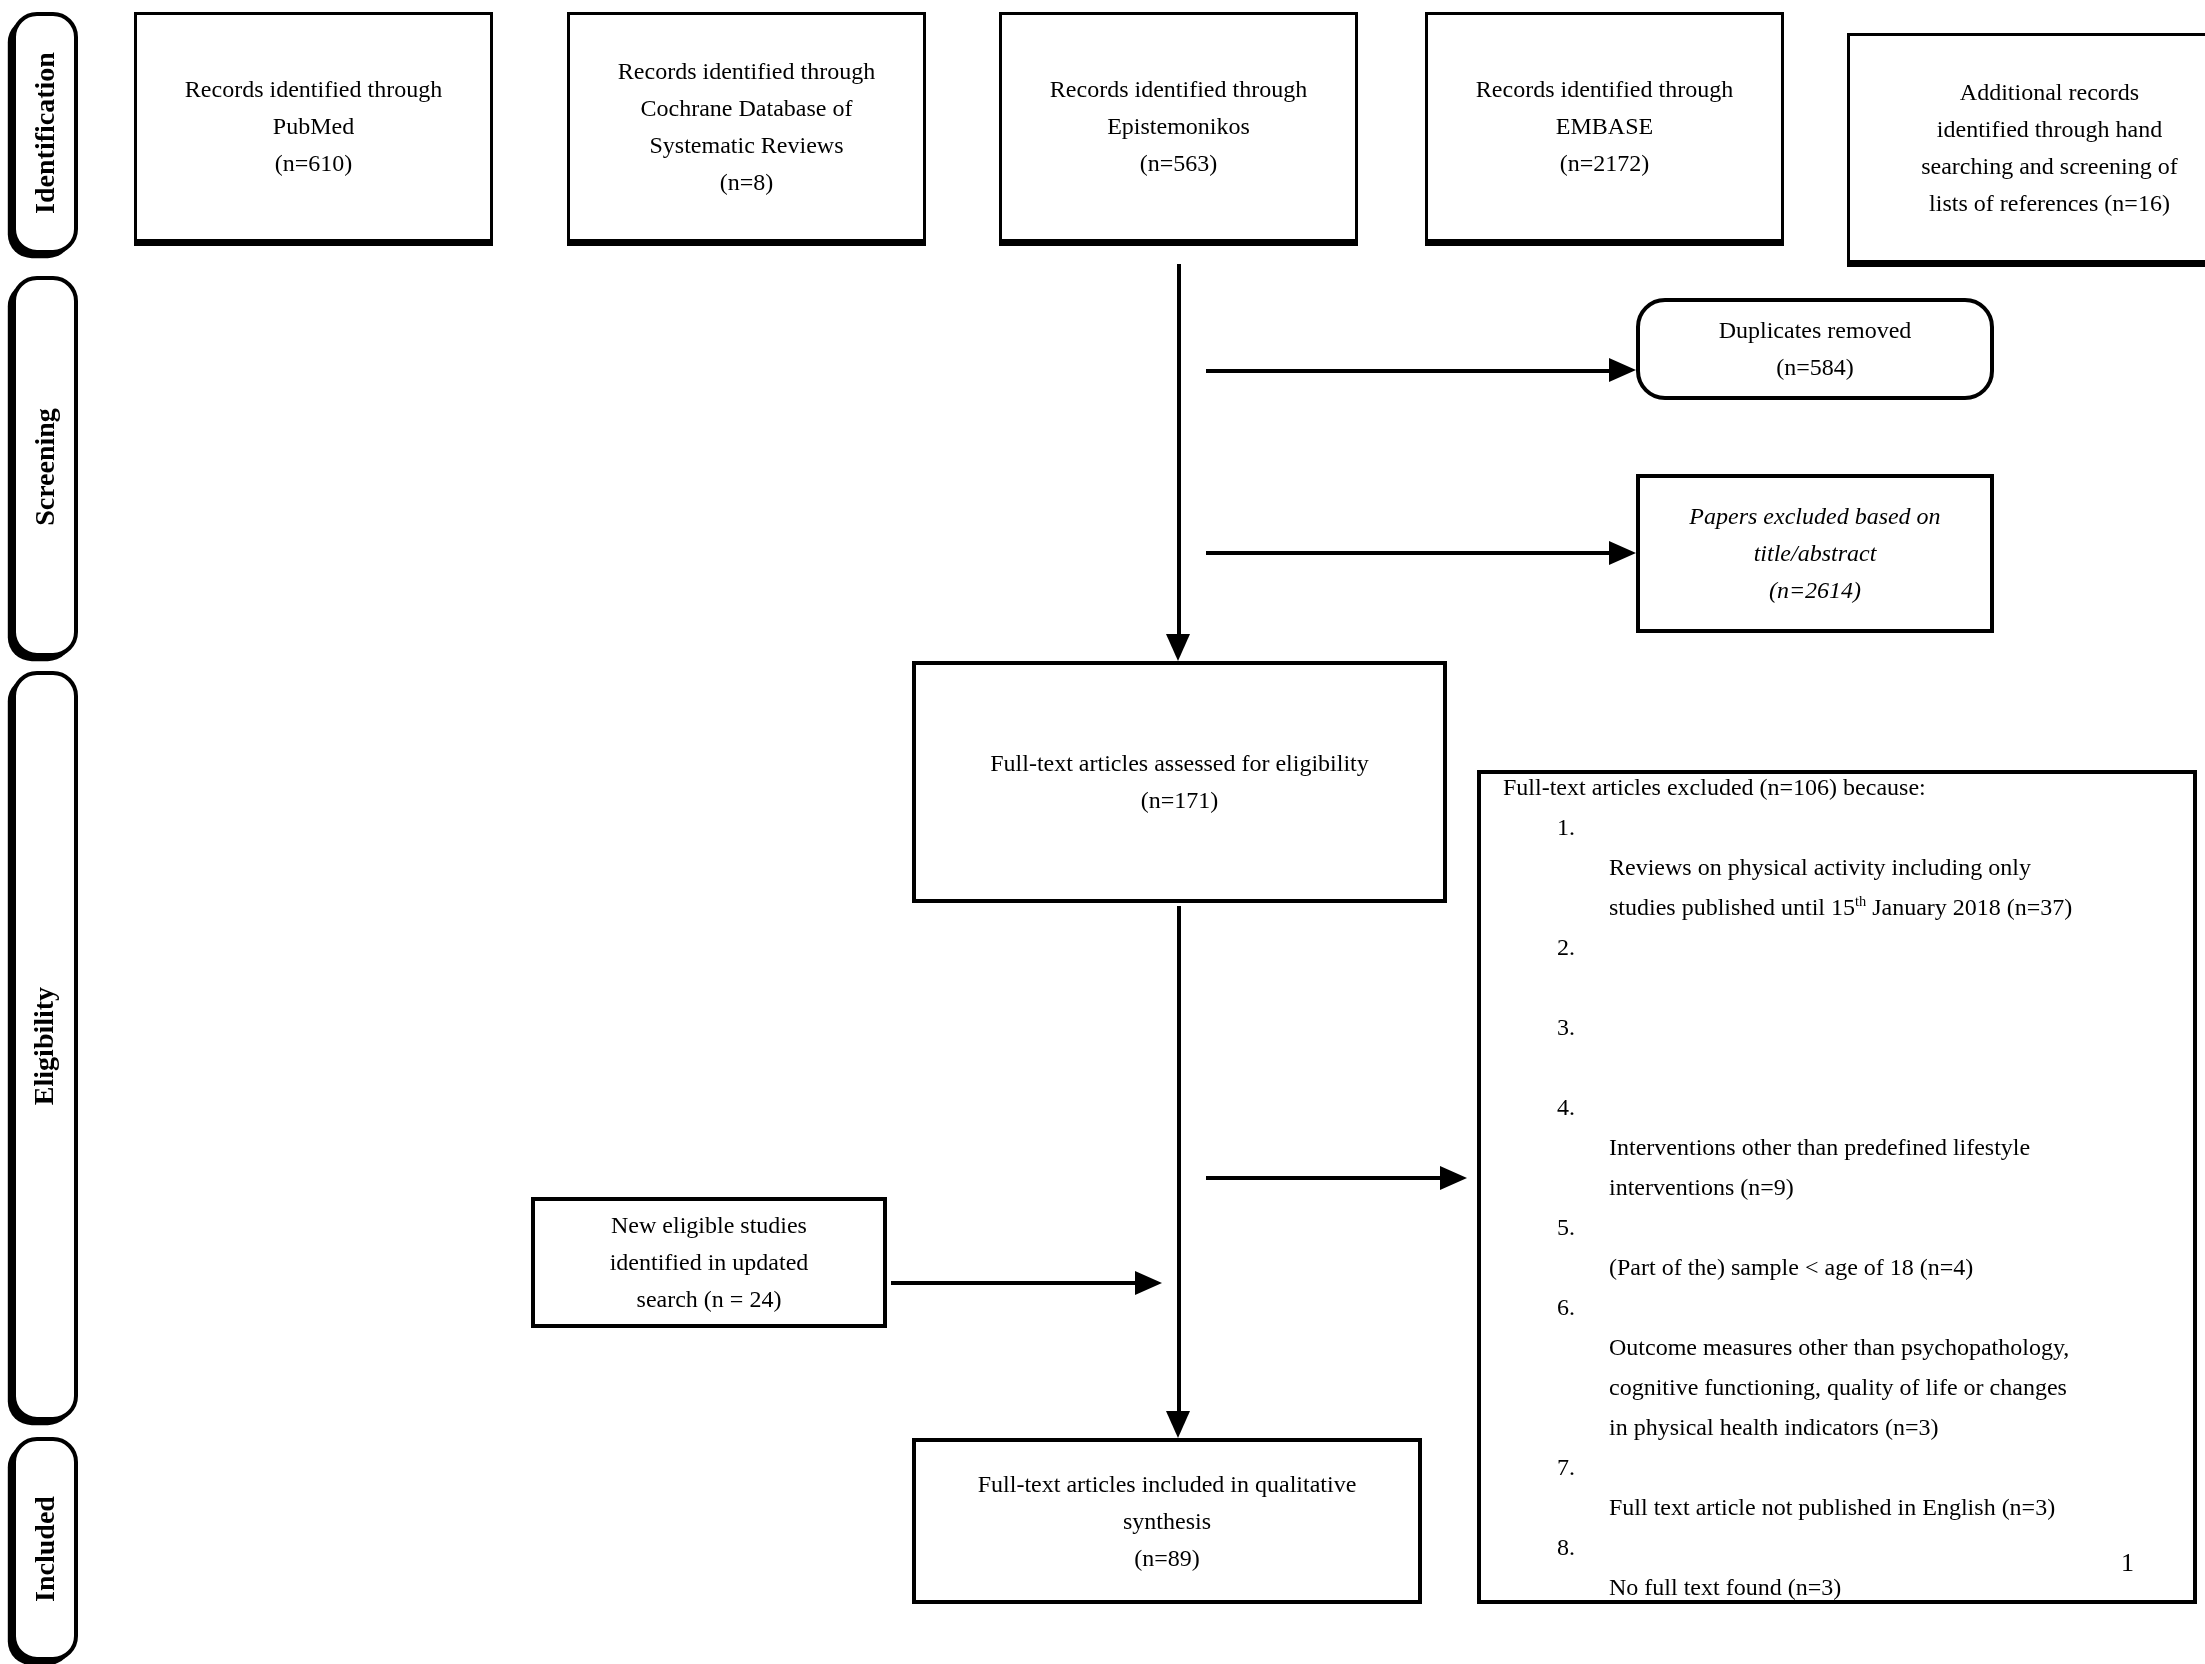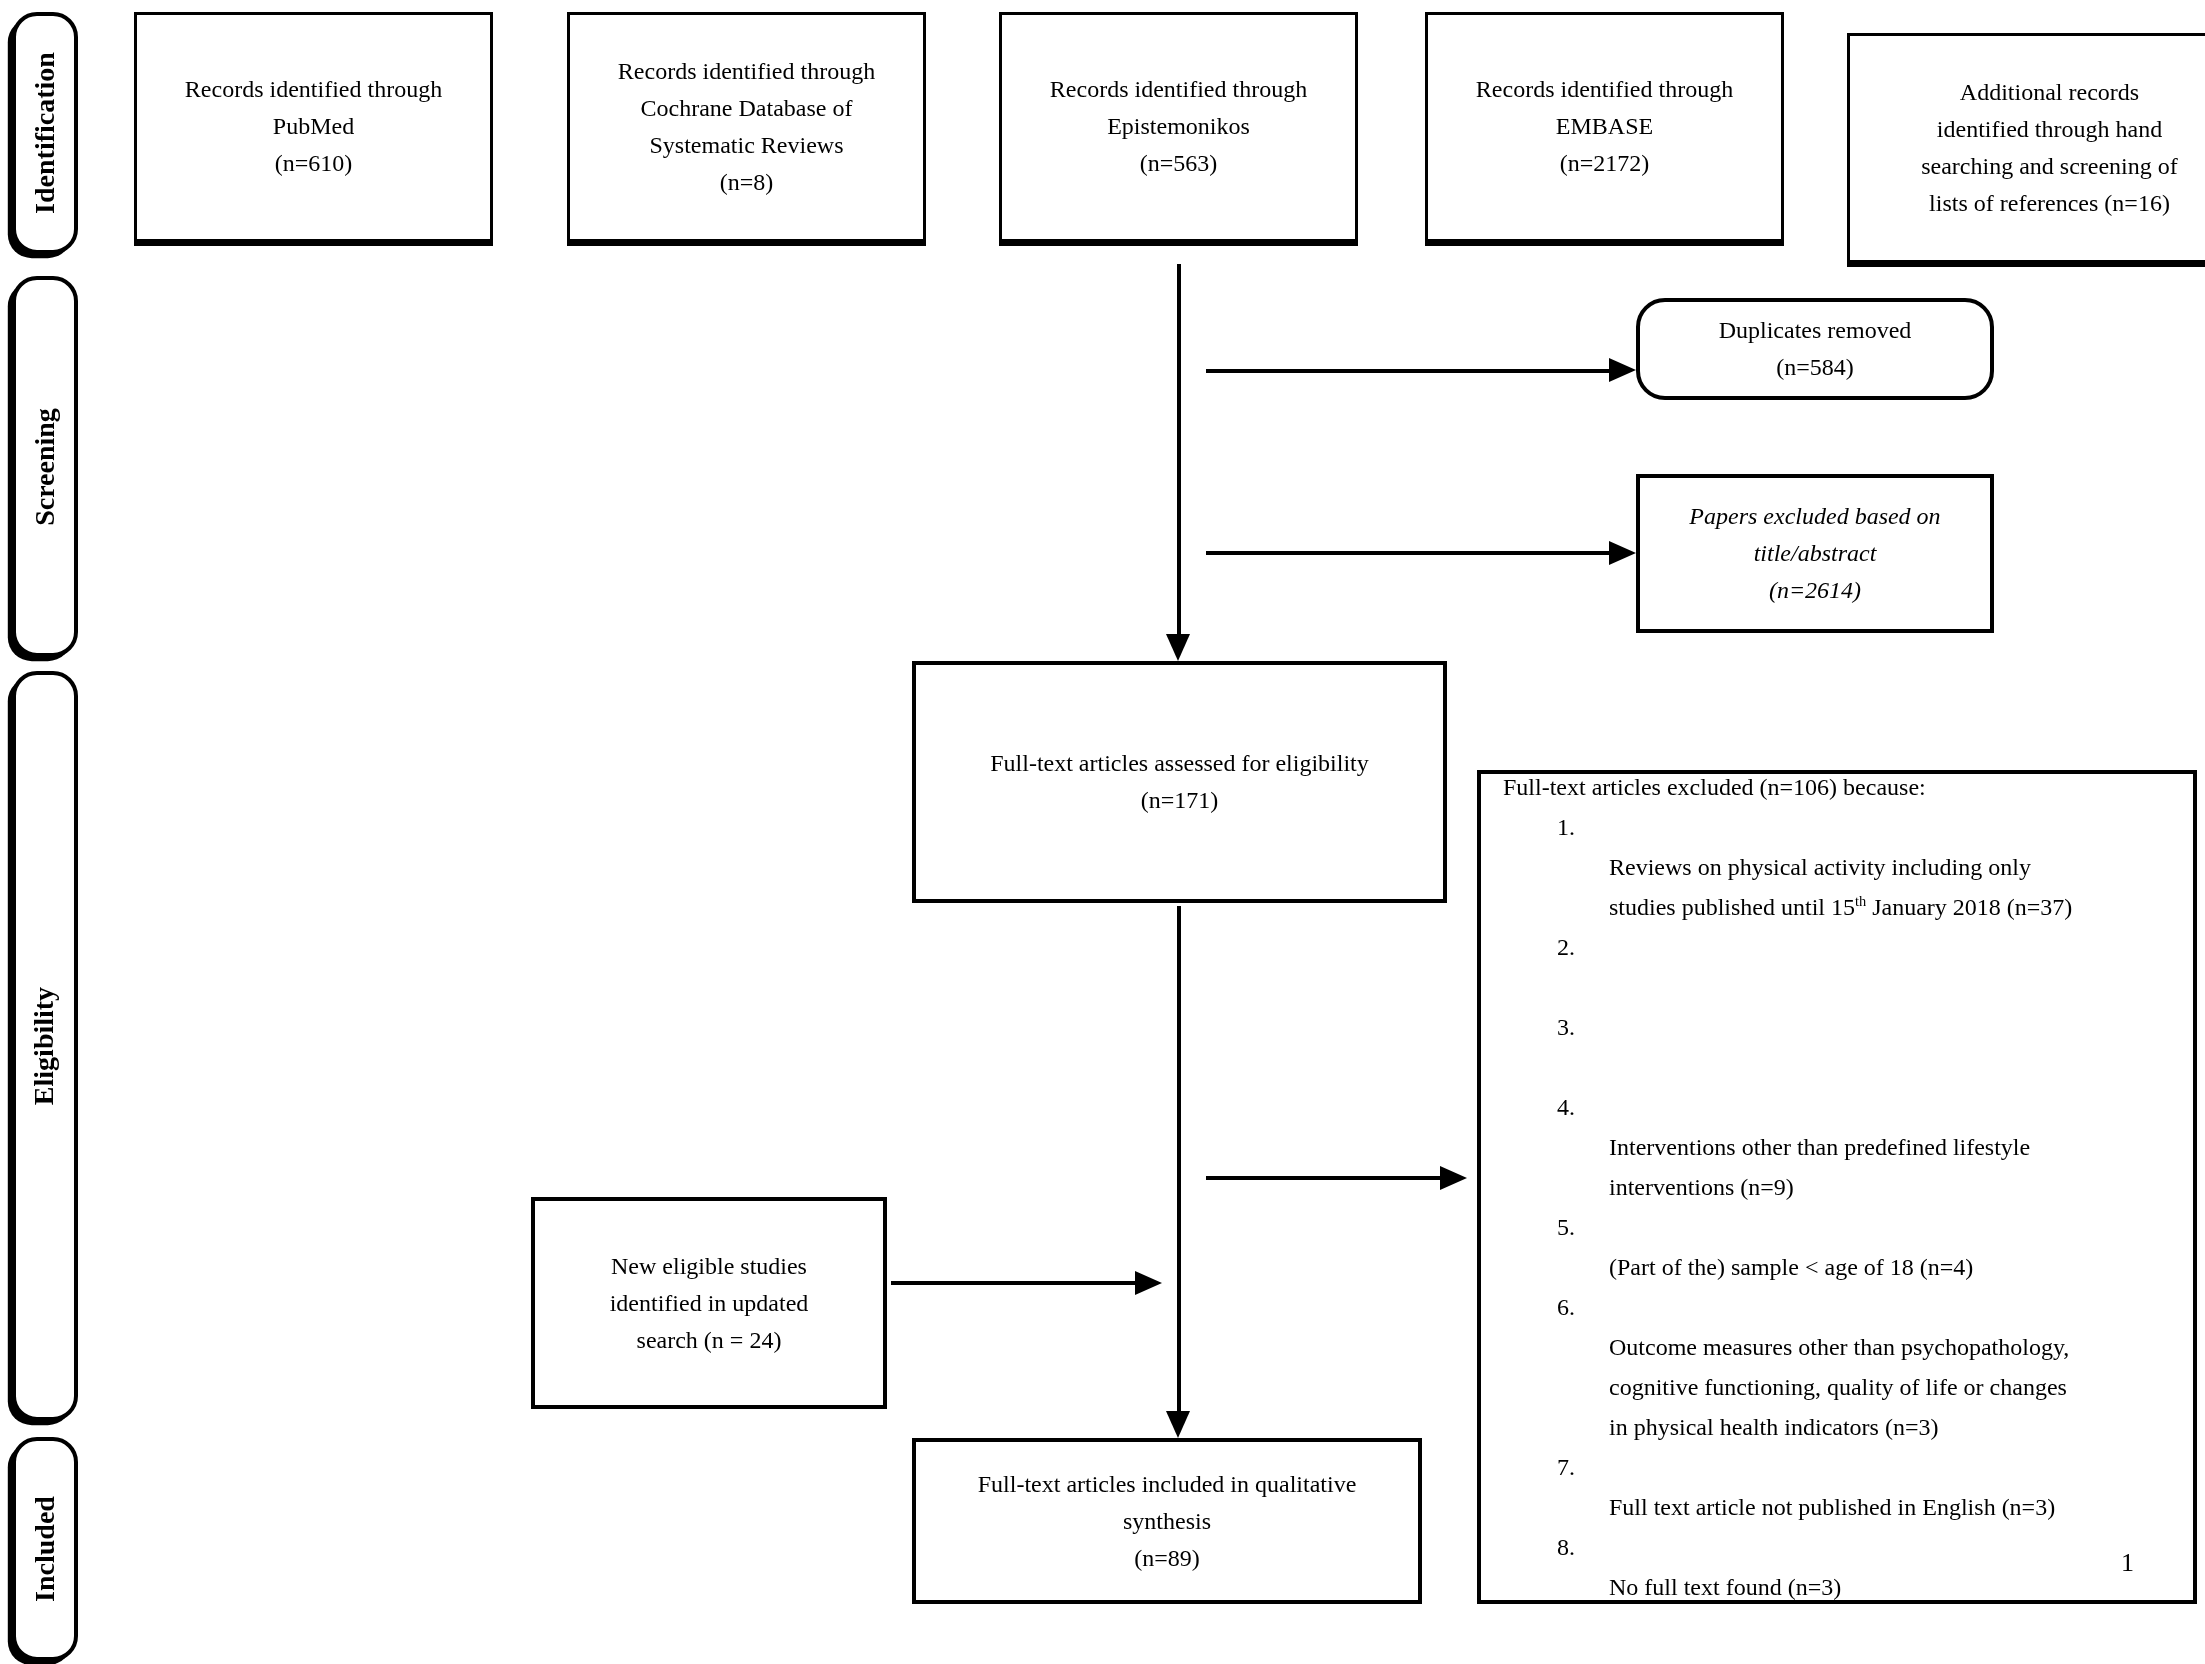--- a/index.html
+++ b/index.html
@@ -160,21 +160,21 @@
       </li>
       <li>
         <span class="num">7.</span><span>Full text article not published in English (n=3)</span>
       </li>
       <li>
         <span class="num">8.</span><span>No full text found (n=3)</span>
       </li>
     </ol>
   </div>
 
-  <div class="box" style="left:531px; top:1197px; width:356px; height:212px;">
+  <div class="box" style="left:531px; top:1197px; width:356px; height:131px;">
     <span class="txt">New eligible studies
 identified in updated
 search (n = 24)</span>
   </div>
 
   <div class="box" style="left:912px; top:1438px; width:510px; height:166px;">
     <span class="txt">Full-text articles included in qualitative
 synthesis
 (n=89)</span>
   </div>

